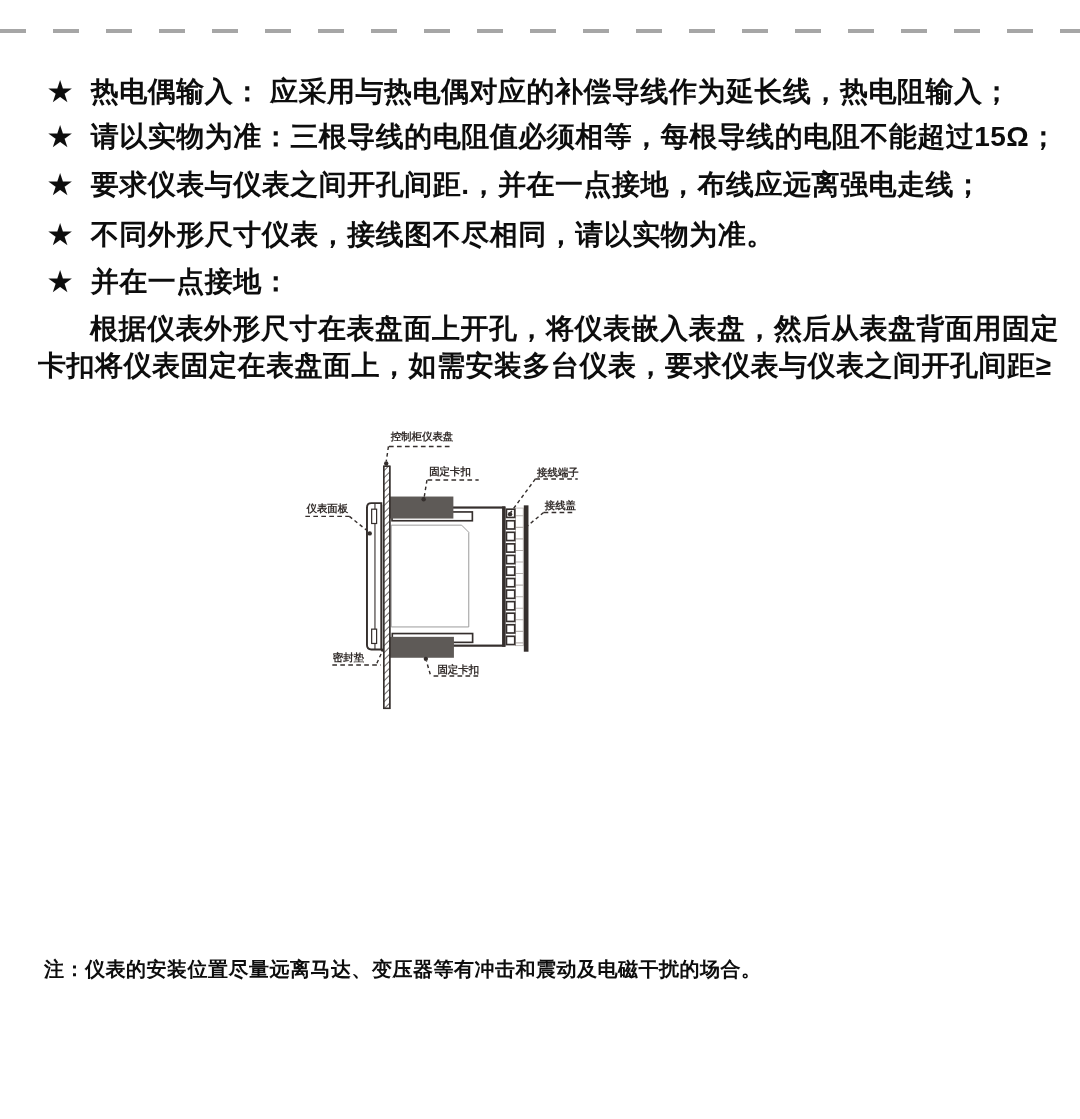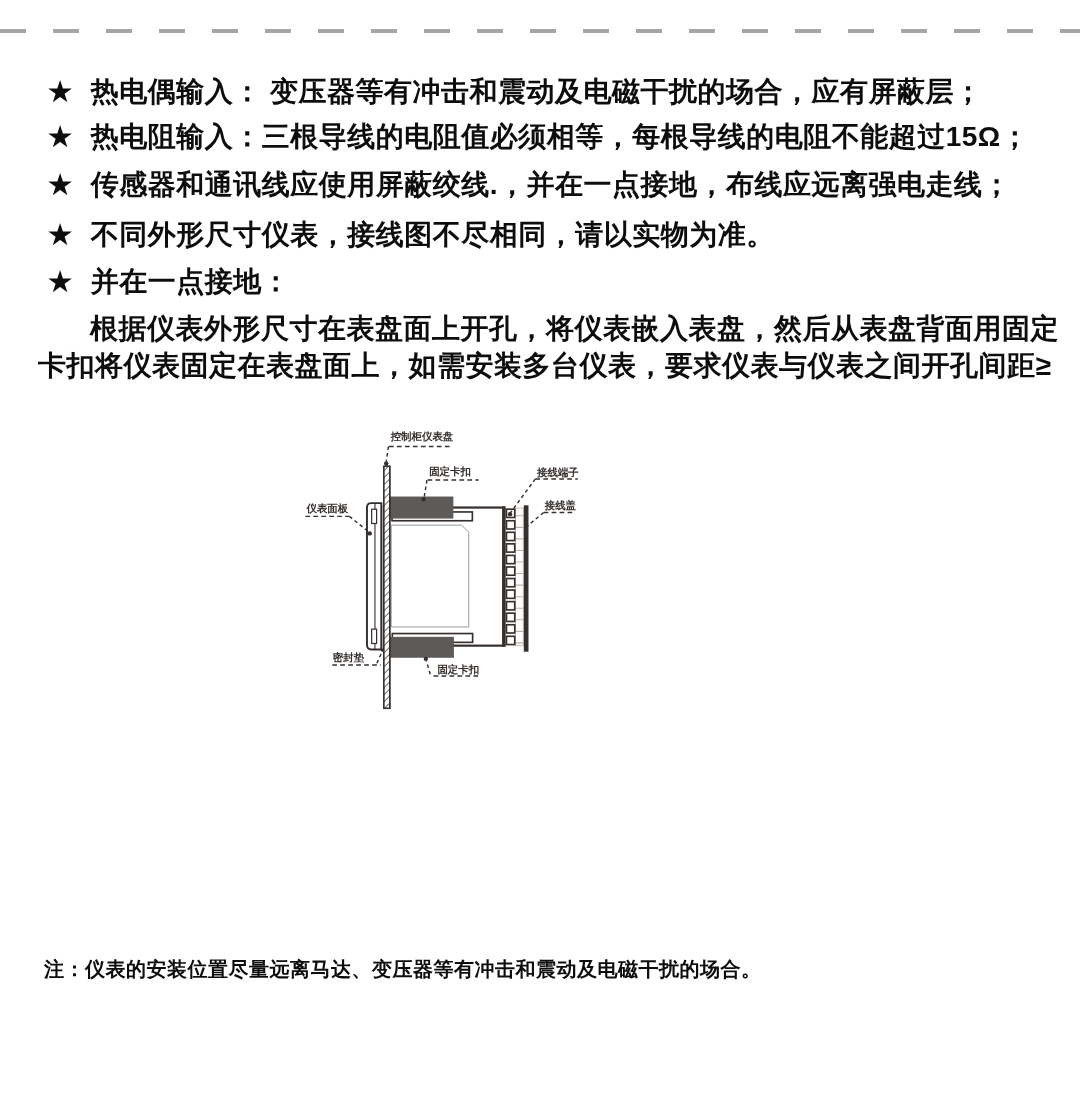--- a/index.html
+++ b/index.html
@@ -32,29 +32,29 @@
 </style>
 </head>
 <body>
 
 <div class="page">
 
   <div class="divider"></div>
 
   <div class="bullet-row" style="top:76px">
     <span class="star">★</span>
-    <span>热电偶输入： 变压器等有冲击和震动及电磁干扰的场合，应有屏蔽层；</span>
+    <span>热电偶输入： 应采用与热电偶对应的补偿导线作为延长线，热电阻输入；</span>
   </div>
   <div class="bullet-row" style="top:121px">
     <span class="star">★</span>
-    <span>热电阻输入：三根导线的电阻值必须相等，每根导线的电阻不能超过15Ω；</span>
+    <span>请以实物为准：三根导线的电阻值必须相等，每根导线的电阻不能超过15Ω；</span>
   </div>
   <div class="bullet-row" style="top:169px">
     <span class="star">★</span>
-    <span>传感器和通讯线应使用屏蔽绞线.，并在一点接地，布线应远离强电走线；</span>
+    <span>要求仪表与仪表之间开孔间距.，并在一点接地，布线应远离强电走线；</span>
   </div>
   <div class="bullet-row" style="top:219px">
     <span class="star">★</span>
     <span>不同外形尺寸仪表，接线图不尽相同，请以实物为准。</span>
   </div>
   <div class="bullet-row" style="top:266px">
     <span class="star">★</span>
     <span>并在一点接地：</span>
   </div>
 

